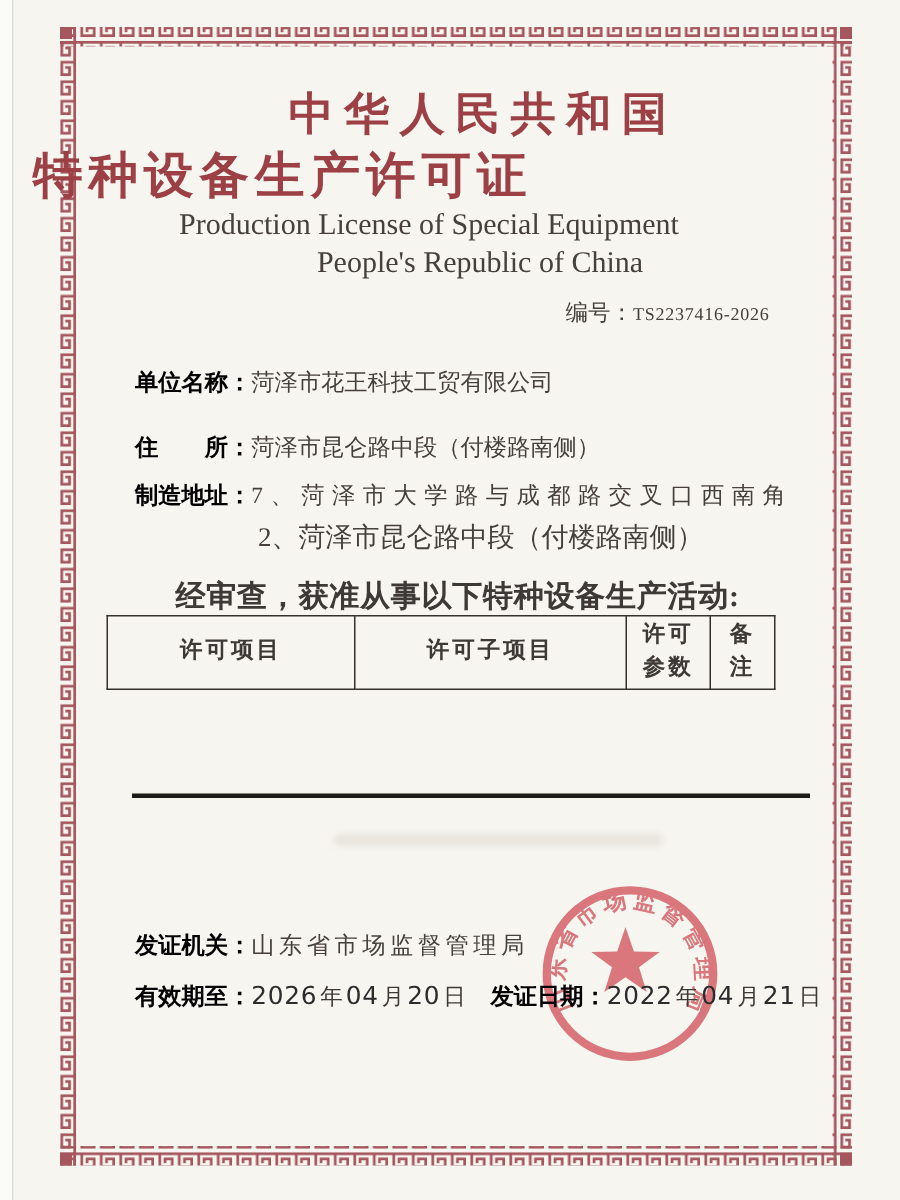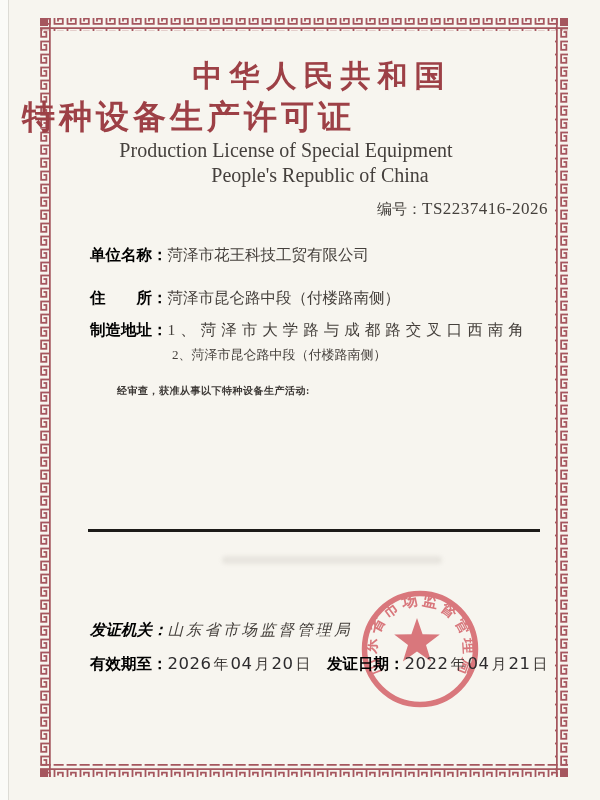--- a/index.html
+++ b/index.html
@@ -31,33 +31,33 @@
     left: 0; width: 528px; top: 139px; text-align: center;
     font-size: 20px; color: #45403d;
   }
   .title-en2 {
     left: 0; width: 596px; top: 164px; text-align: center;
     font-size: 20px; color: #45403d;
   }
 
   
   .license-no { left: 355px; top: 199px; font-size: 15px; color: #44403c; }
-  .license-no .num { font-size: 17px; letter-spacing: 0.5px; }
+  .license-no .num { font-size: 12px; letter-spacing: 0.5px; }
 
   
   .field { font-size: 15.5px; color: #45403c; }
   .field .lbl { font-weight: bold; color: #000000; }
   .row-unit  { left: 68px; top: 245px; }
   .row-addr  { left: 68px; top: 288px; }
   .row-mfg   { left: 68px; top: 320px; }
   .mfg-line1 { letter-spacing: 5px; }
-  .row-mfg2  { left: 150px; top: 346px; font-size: 13px; }
+  .row-mfg2  { left: 150px; top: 346px; font-size: 18px; }
 
   .approval-intro {
-    left: 95px; top: 384px; font-size: 10px; font-weight: bold; color: #3d3936;
+    left: 95px; top: 384px; font-size: 20px; font-weight: bold; color: #3d3936;
     letter-spacing: 0.5px;
   }
 
   
   .lic-table {
     position: absolute; left: 71px; top: 410px; width: 445px;
     border-collapse: collapse; table-layout: fixed;
     font-size: 13.5px; color: #3d3936;
   }
   .lic-table th, .lic-table td {
@@ -74,21 +74,21 @@
   .lic-table td.remark { font-size: 12.5px; line-height: 1.25; letter-spacing: 0; padding: 1px 0; }
   .table-underline {
     left: 66px; top: 529px; width: 452px; height: 3px; background: #1d1b19;
   }
   .bleed-artifact {
     left: 200px; top: 556px; width: 220px; height: 8px;
     background: #b9b5ad; opacity: 0.25; filter: blur(2px); border-radius: 4px;
   }
 
   
-  .row-issuer { left: 68px; top: 620px; font-size: 15.5px; font-style: italic; }
+  .row-issuer { left: 68px; top: 620px; font-size: 15.5px; }
   .row-issuer .val { letter-spacing: 3px; }
   .row-valid  { left: 68px; top: 654px; font-size: 15.5px; }
   .row-issued { left: 305px; top: 654px; font-size: 15.5px; z-index: 3; }
   .date .num {
     font-family: "DejaVu Sans", "Liberation Sans", sans-serif;
     font-size: 16.5px; color: #2c2b2d; letter-spacing: 0.5px;
   }
   .date .unit { font-size: 15px; color: #3d3936; padding: 0 2px; }
 
   .stamp-svg { left: 350px; top: 577px; mix-blend-mode: multiply; z-index: 2; }
@@ -128,34 +128,42 @@
 
 <div class="abs field row-unit">
   <span class="lbl">单位名称：</span><span>菏泽市花王科技工贸有限公司</span>
 </div>
 
 <div class="abs field row-addr">
   <span class="lbl">住　　所：</span><span>菏泽市昆仑路中段（付楼路南侧）</span>
 </div>
 
 <div class="abs field row-mfg">
-  <span class="lbl">制造地址：</span><span class="mfg-line1">1、菏泽市大学路与成都路交叉口西南角</span>
+  <span class="lbl">制造地址：</span><span class="mfg-line1">7、菏泽市大学路与成都路交叉口西南角</span>
 </div>
 <div class="abs field row-mfg2">2、菏泽市昆仑路中段（付楼路南侧）</div>
 
 <div class="abs approval-intro">经审查，获准从事以下特种设备生产活动:</div>
 
 <table class="lic-table">
   <colgroup>
       <col class="c1">
       <col class="c2">
       <col class="c3">
       <col class="c4">
     </colgroup>
   <tbody>
+      <tr class="hdr">
+    <th>许可项目</th>
+    <th>许可子项目</th>
+    <th>许可
+参数</th>
+    <th>备
+注</th>
+  </tr>
 </tbody>
   </table>
 <div class="abs table-underline"></div>
 <div class="abs bleed-artifact"></div>
 
 <div class="abs field row-issuer">
   <span class="lbl">发证机关：</span><span class="val">山东省市场监督管理局</span>
 </div>
 
 <div class="abs field date row-valid">

